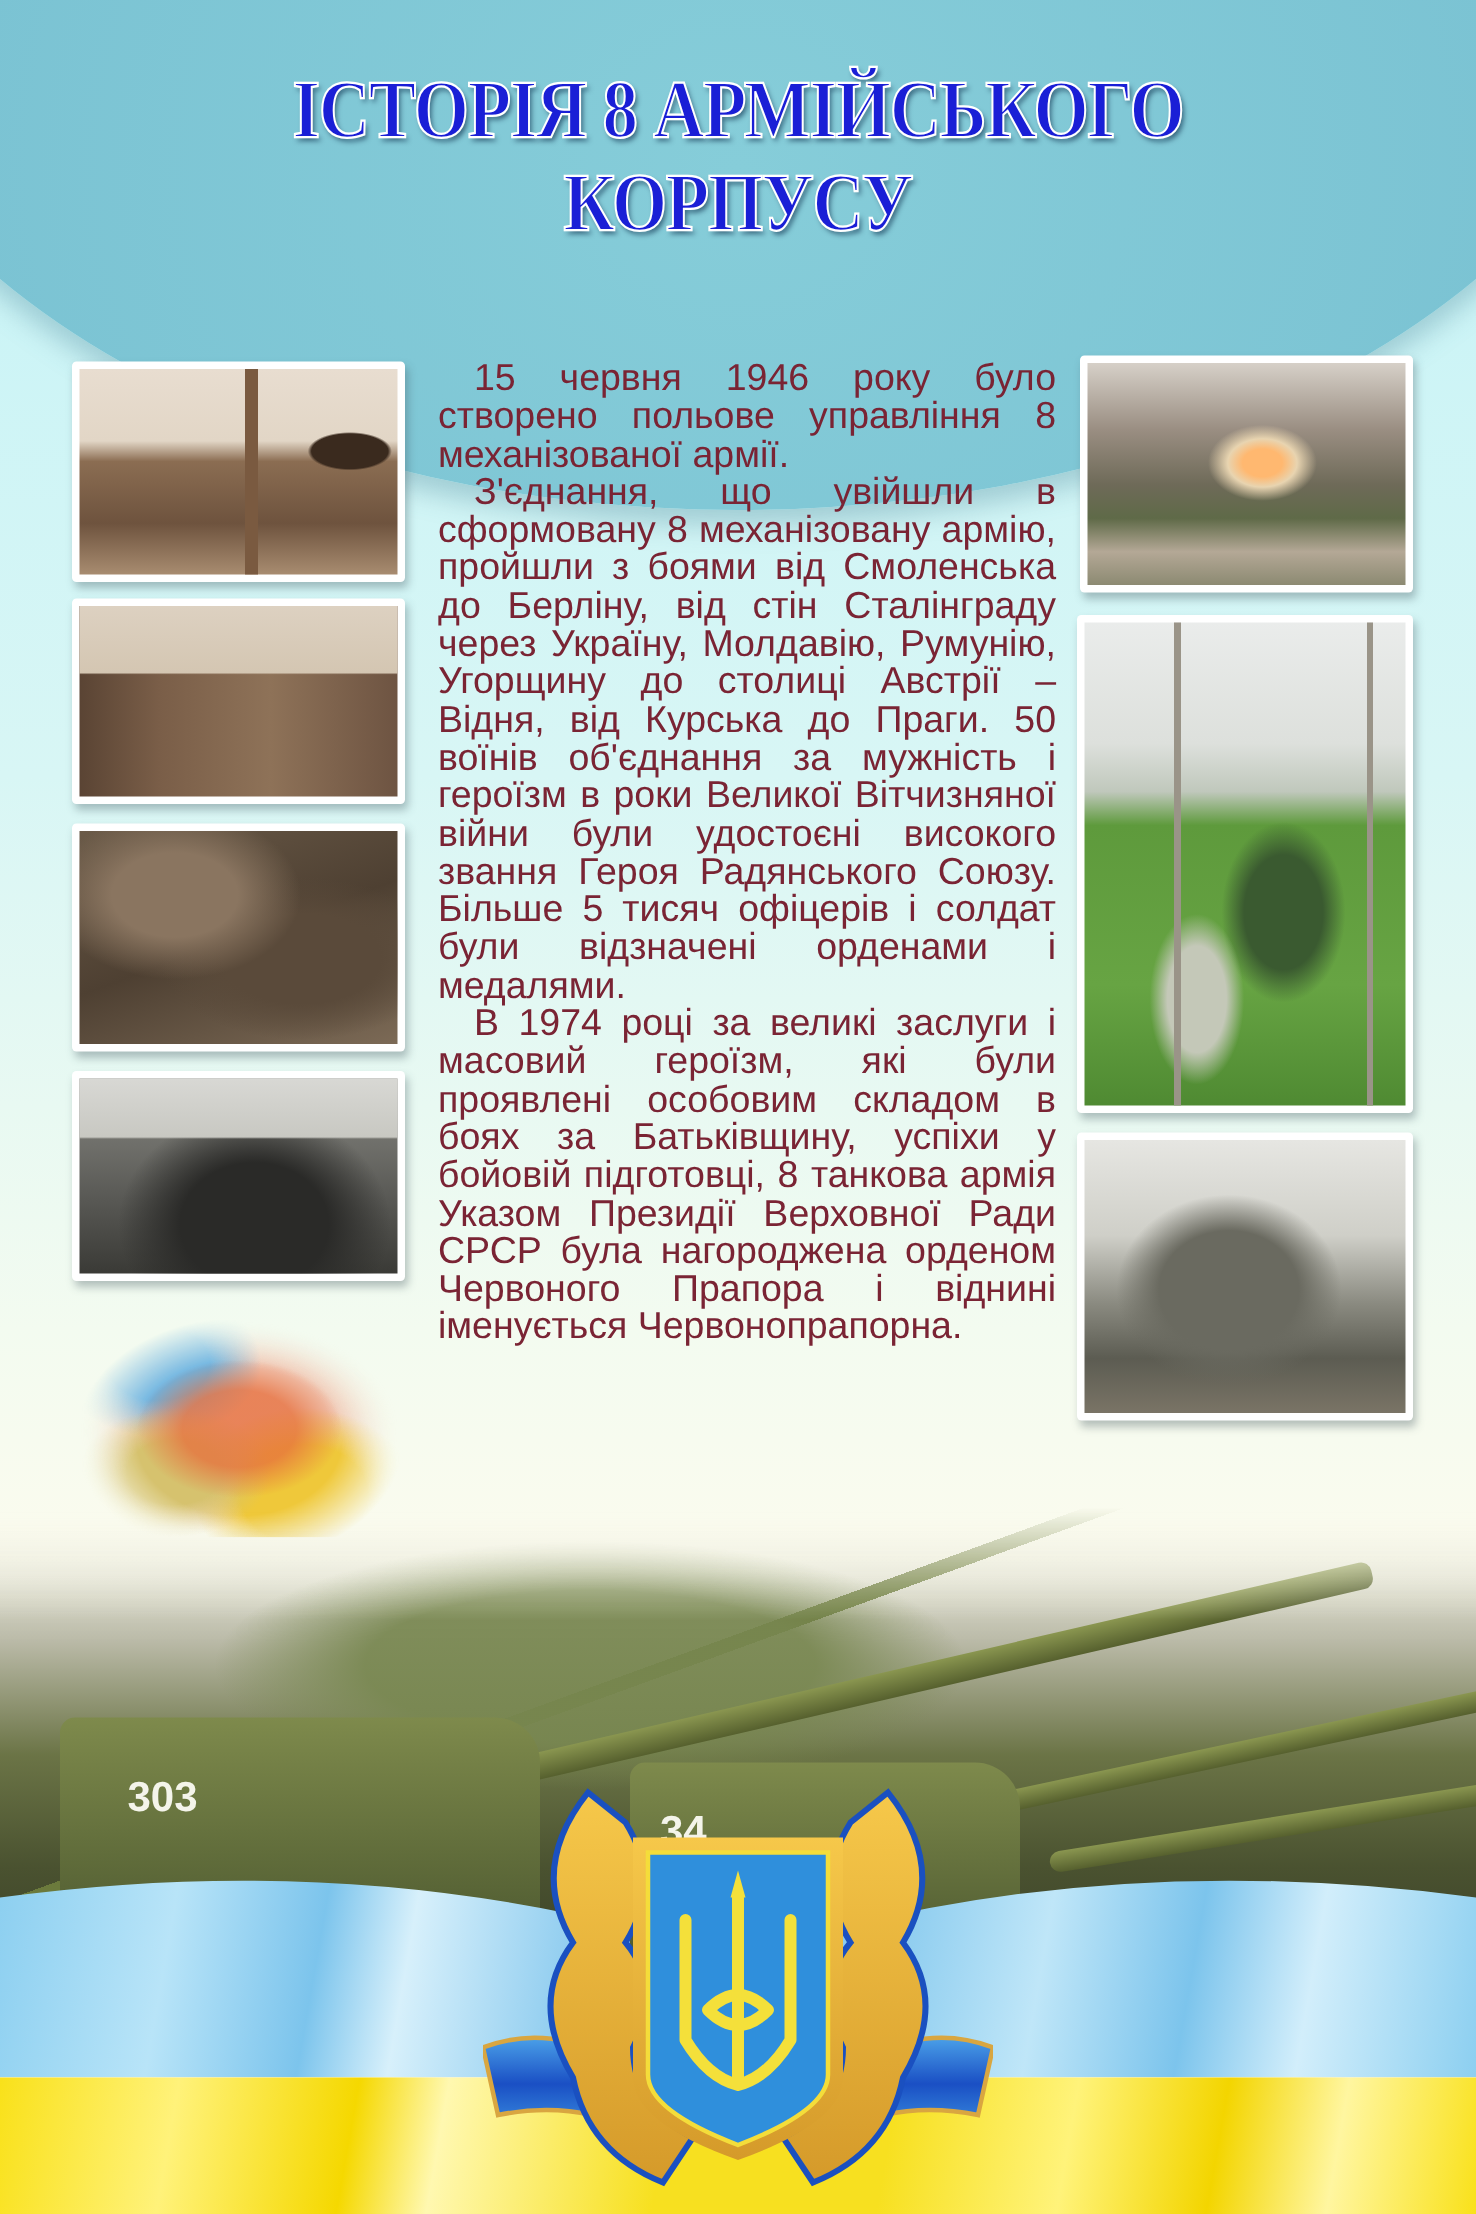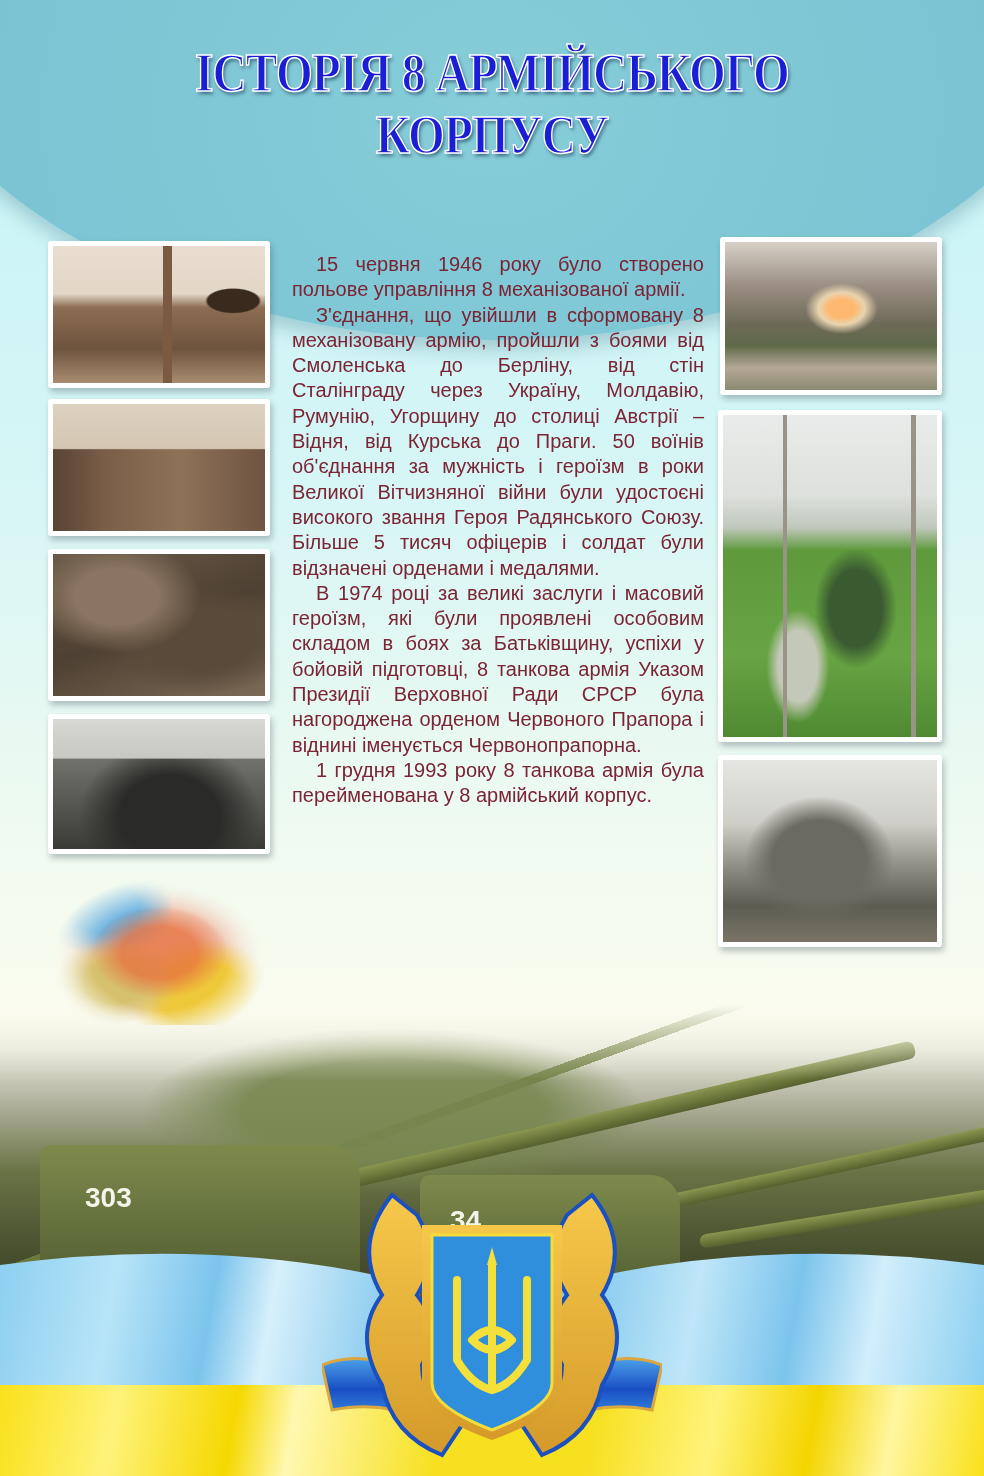--- a/index.html
+++ b/index.html
@@ -67,23 +67,23 @@
     .grad-sam { background:
       linear-gradient(90deg, transparent 28%, #9a9488 28% 30%, transparent 30% 88%, #9a9488 88% 90%, transparent 90%),
       radial-gradient(ellipse at 35% 78%, #c4c8b8 0 10%, transparent 16%),
       radial-gradient(ellipse at 62% 60%, #3a5a30 0 14%, transparent 22%),
       linear-gradient(180deg, #eaeceb 0%, #dde0dc 25%, #c0c8bc 35%, #5e9a3c 42%, #67a443 75%, #4f8a32 100%); }
     .grad-buk { background:
       radial-gradient(ellipse at 45% 55%, #6a6a60 0 28%, transparent 45%),
       linear-gradient(180deg, #e6e6e2 0%, #cfcfc8 35%, #8a8a80 60%, #5c5c52 80%, #7a7466 100%); }
 
     .body-text {
-      position: absolute; left: 292px; top: 252px; width: 412px;
+      position: absolute; left: 292px; top: 240px; width: 412px;
       color: #7a2434;
-      font-size: 20px; line-height: 25.3px;
+      font-size: 25px; line-height: 25.3px;
       text-align: justify;
     }
     .body-text p { text-indent: 24px; }
 
     .bottom-photo {
       position: absolute; left: 0; top: 1005px; width: 984px; height: 300px;
       background:
         radial-gradient(ellipse at 40% 35%, rgba(120,135,80,0.9) 0 18%, transparent 30%),
         linear-gradient(160deg, transparent 40%, #6b7a3c 40% 41.5%, transparent 41.5%),
         linear-gradient(180deg, rgba(250,250,240,0) 0%, rgba(214,214,200,0.7) 15%, #b9b9a6 30%, #6b7446 55%, #4a5230 80%, #3c4228 100%);
@@ -139,41 +139,40 @@
 </div>
 <div class="photo" style="left:48px;top:714px;width:222px;height:140px;">
   <div class="pic bw4"></div>
 </div>
 <div class="map" style="position:absolute;left:52px;top:880px;width:215px;height:145px;"></div>
 
 <div class="body-text">
   <p>15 червня 1946 року було створено польове управління 8 механізованої армії.</p>
   <p>З'єднання, що увійшли в сформовану 8 механізовану армію, пройшли з боями від Смоленська до Берліну, від стін Сталінграду через Україну, Молдавію, Румунію, Угорщину до столиці Австрії – Відня, від Курська до Праги. 50 воїнів об'єднання за мужність і героїзм в роки Великої Вітчизняної війни були удостоєні високого звання Героя Радянського Союзу. Більше 5 тисяч офіцерів і солдат були відзначені орденами і медалями.</p>
   <p>В 1974 році за великі заслуги і масовий героїзм, які були проявлені особовим складом в боях за Батьківщину, успіхи у бойовій підготовці, 8 танкова армія Указом Президії Верховної Ради СРСР була нагороджена орденом Червоного Прапора і віднині іменується Червонопрапорна.</p>
-  <p>1 грудня 1993 року 8 танкова армія була перейменована у 8 армійський корпус.</p>
 </div>
 
 <div class="photo" style="left:720px;top:237px;width:222px;height:158px;">
   <div class="pic grad-rocket"></div>
 </div>
 <div class="photo" style="left:718px;top:410px;width:224px;height:332px;">
   <div class="pic grad-sam"></div>
 </div>
 <div class="photo" style="left:718px;top:755px;width:224px;height:192px;">
   <div class="pic grad-buk"></div>
 </div>
 
 <div class="bottom-photo">
   <div class="tank-barrel" style="left:330px;top:170px;width:600px;transform:rotate(-13deg);height:18px;"></div>
   <div class="tank-barrel" style="left:620px;top:200px;width:380px;transform:rotate(-12deg);"></div>
   <div class="tank-barrel" style="left:700px;top:230px;width:300px;transform:rotate(-9deg);"></div>
   <div class="tank-body" style="left:40px;top:140px;width:320px;height:150px;"></div>
   <div class="tank-body" style="left:420px;top:170px;width:260px;height:130px;"></div>
   <div class="tank-num" style="left:85px;top:177px;">303</div>
-  <div class="tank-num" style="left:450px;top:200px;text-align:center;">34</div>
+  <div class="tank-num" style="left:440px;top:200px;text-align:center;">34</div>
 </div>
 
 <div class="flag-band flag-blue"></div>
 <div class="flag-band flag-yellow"></div>
 
 <svg class="coat" viewBox="0 0 340 285">
   <defs>
     <linearGradient id="gold" x1="0" y1="0" x2="0" y2="1">
       <stop offset="0" stop-color="#f6c84a"></stop>
       <stop offset="1" stop-color="#d59a2a"></stop>

